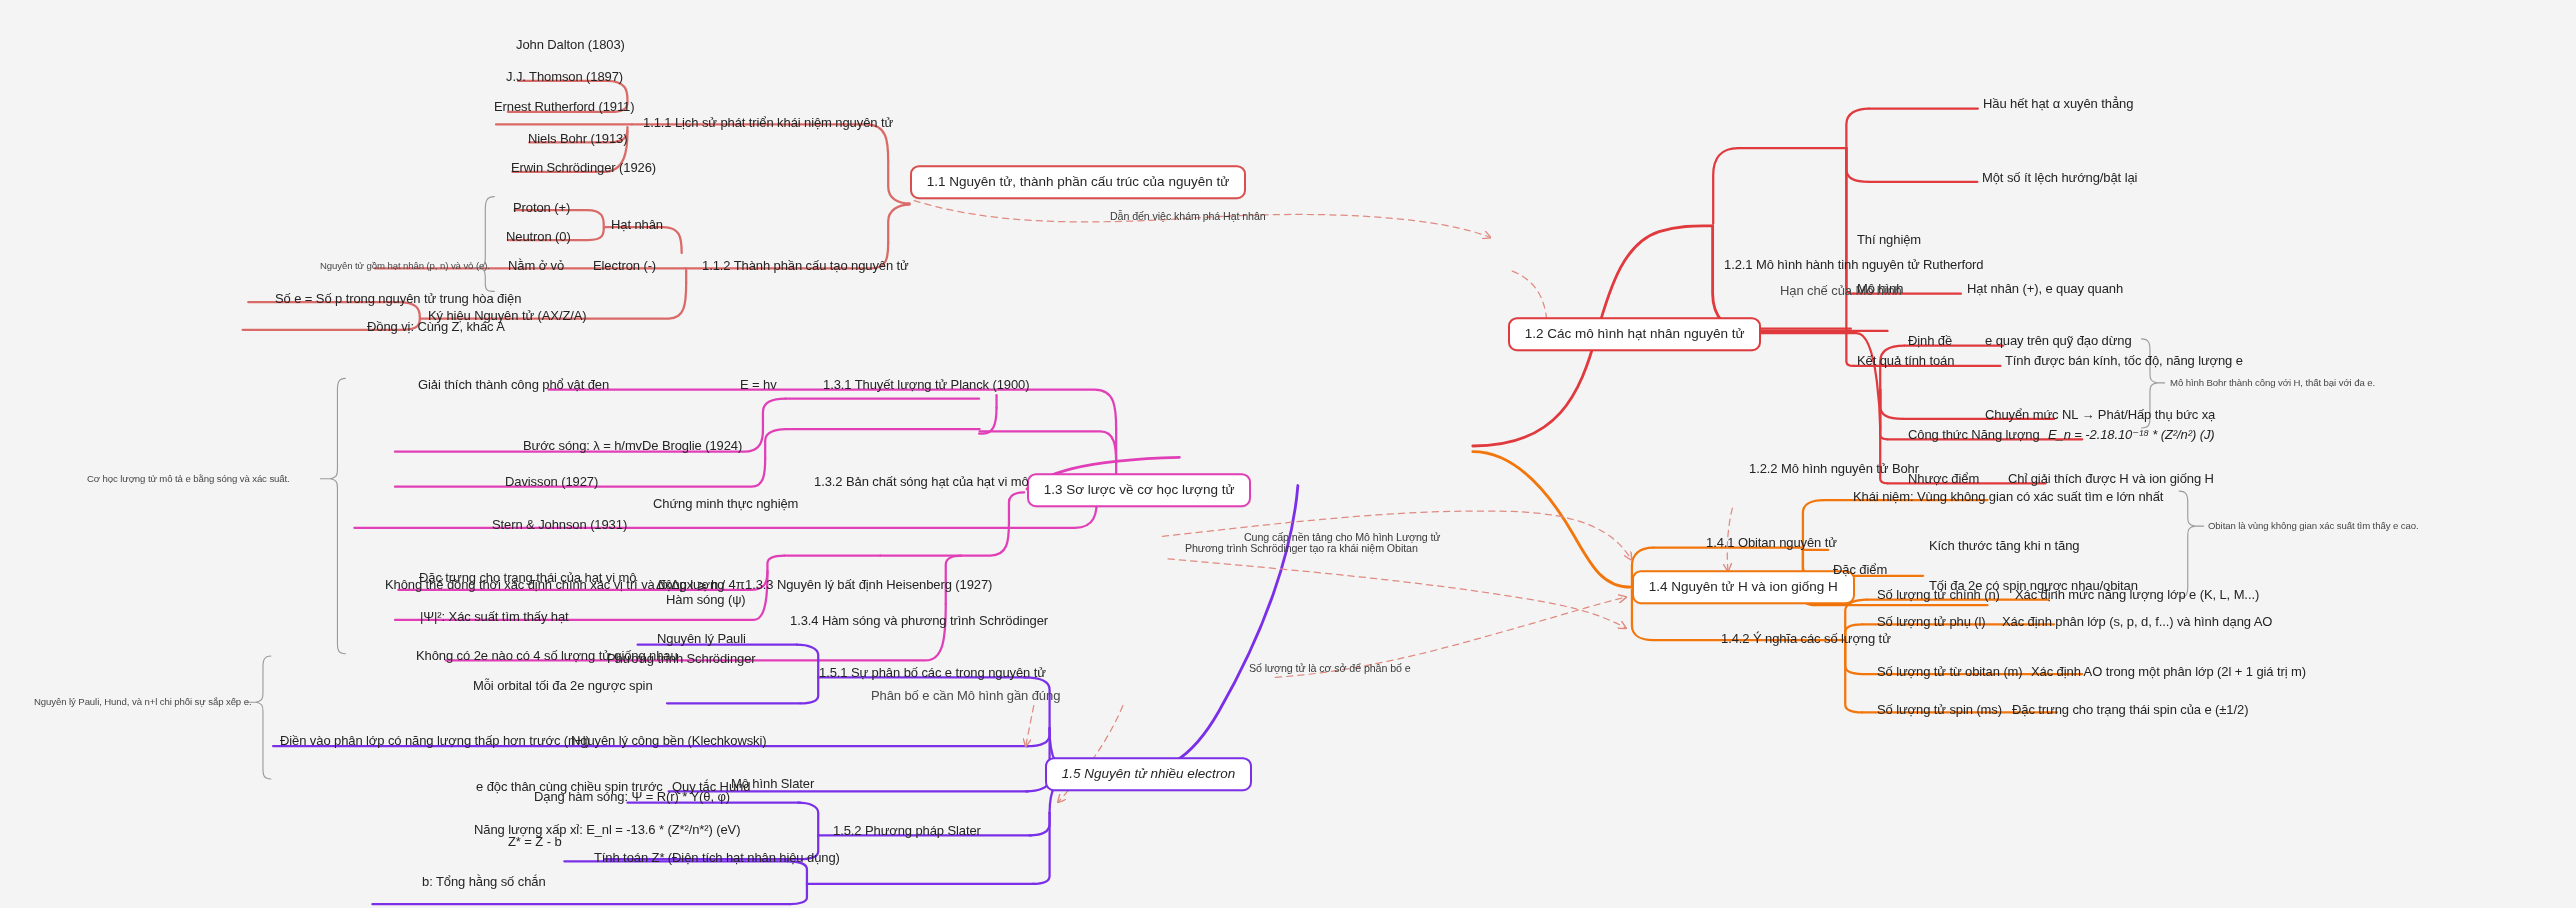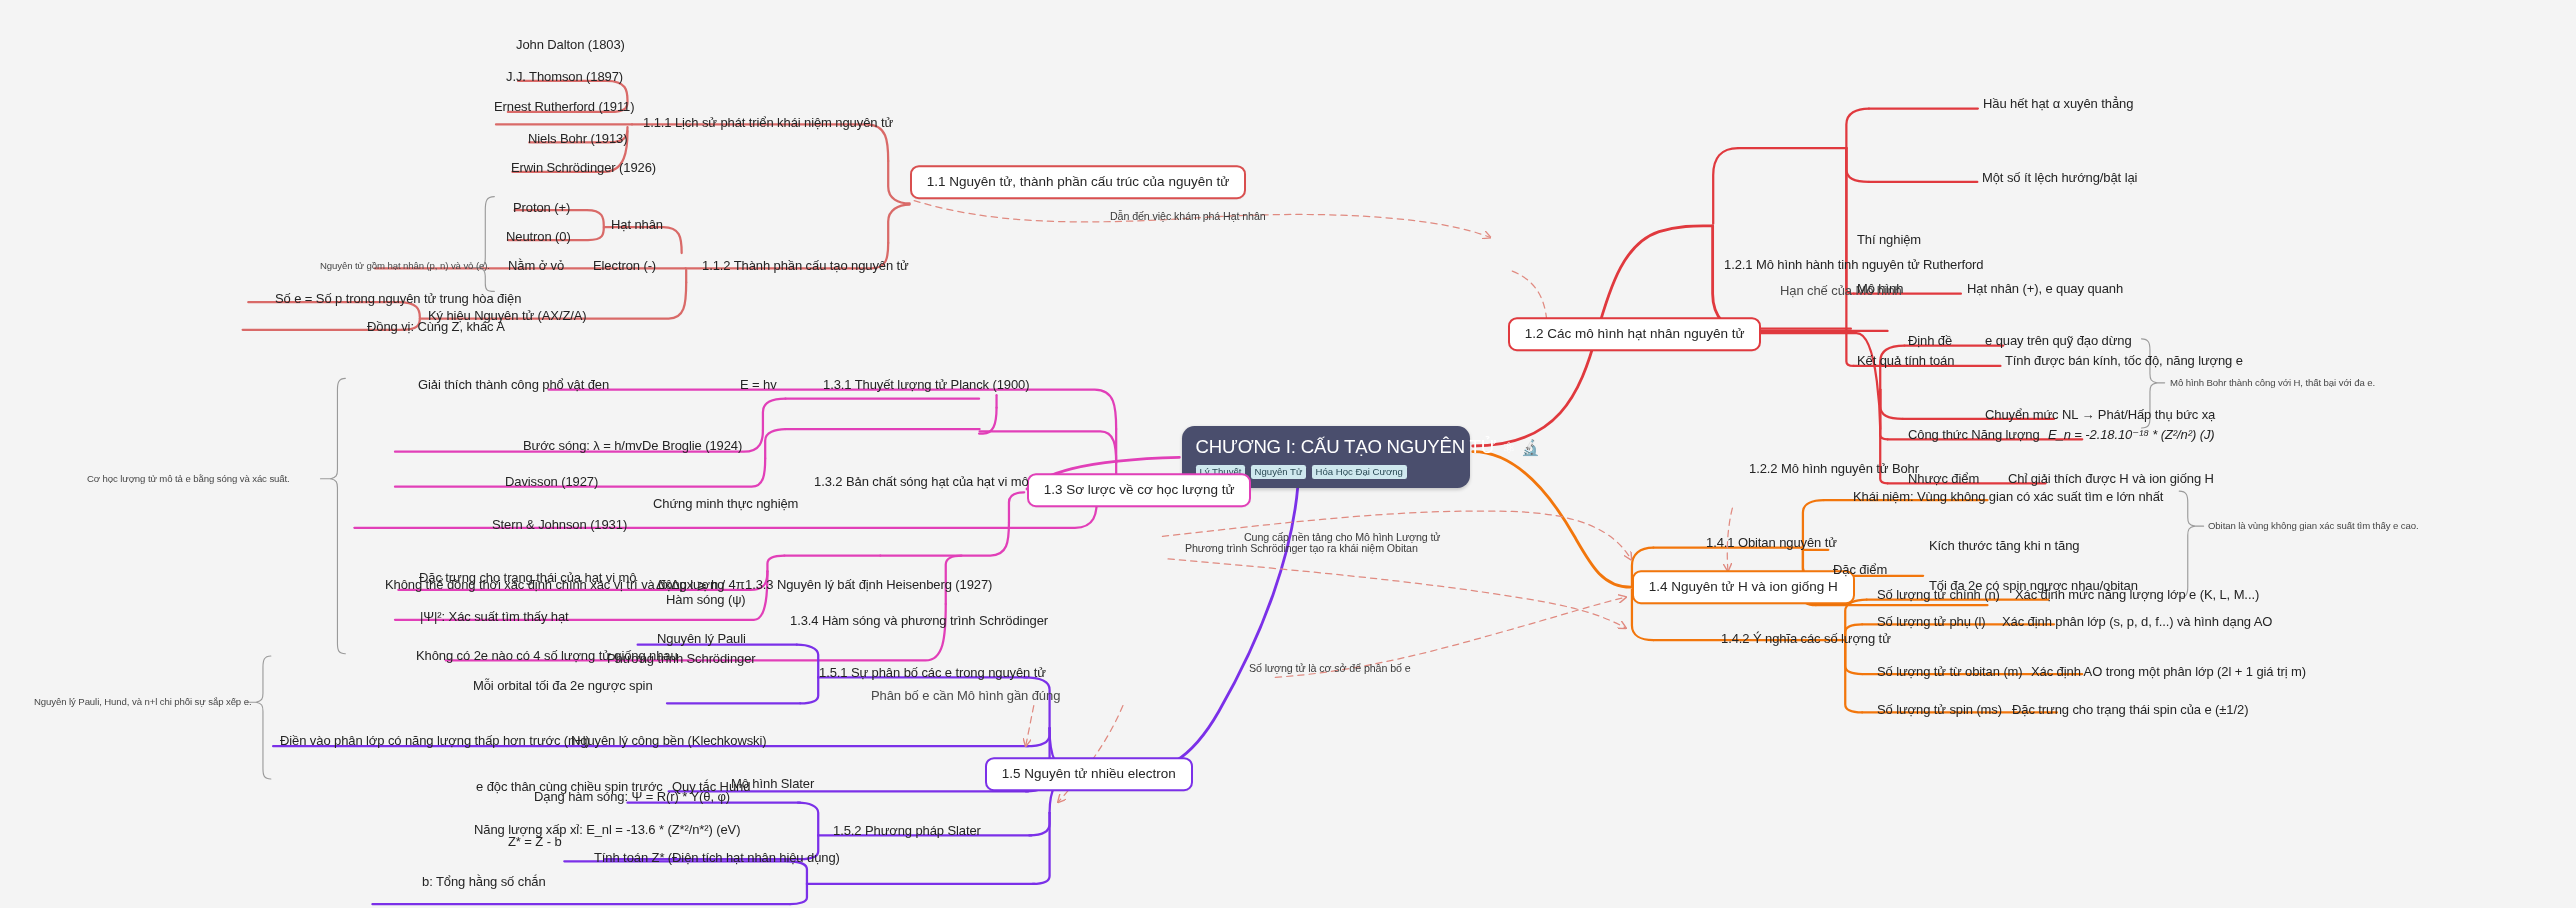--- a/index.html
+++ b/index.html
@@ -253,32 +253,20 @@
         <path d="M 3070 900 C 3060 940 3060 980 3062 1010" marker-end="url(#ah)"></path>
       </g>
       <defs>
         <marker id="ah" viewBox="0 0 10 10" refX="8" refY="5" markerWidth="7" markerHeight="7" orient="auto-start-reverse">
           <path d="M 0 0 L 10 5 L 0 10" fill="none" stroke="#e08a80" stroke-width="1.6"></path>
         </marker>
       </defs>
     </g>
   </svg>
 
-  <div id="central">
-    <div class="ct-title">
-      <span>CHƯƠNG I: CẤU TẠO NGUYÊN TỬ</span>
-      <span class="ct-ico">⚛</span>
-      <span class="ct-ico">🔬</span>
-    </div>
-    <div class="ct-tags">
-      <span class="tag">Lý Thuyết</span>
-      <span class="tag">Nguyên Tử</span>
-      <span class="tag">Hóa Học Đại Cương</span>
-    </div>
-  </div>
 
   <div class="pill red" style="left:910px; top:182px;">1.1 Nguyên tử, thành phần cấu trúc của nguyên tử</div>
 
   <div class="nd s2" style="left:643px; top:123px;">1.1.1 Lịch sử phát triển khái niệm nguyên tử</div>
   <div class="nd s2" style="left:516px; top:45px;">John Dalton (1803)</div>
   <div class="nd s2" style="left:506px; top:77px;">J.J. Thomson (1897)</div>
   <div class="nd s2" style="left:494px; top:107px;">Ernest Rutherford (1911)</div>
   <div class="nd s2" style="left:528px; top:139px;">Niels Bohr (1913)</div>
   <div class="nd s2" style="left:511px; top:168px;">Erwin Schrödinger (1926)</div>
 
@@ -352,21 +340,21 @@
   <div class="nd s2" style="left:1708px; top:639px;margin-left:13px;">1.4.2 Ý nghĩa các số lượng tử</div>
   <div class="nd s2" style="left:1877px; top:595px;">Số lượng tử chính (n)</div>
   <div class="nd s2" style="left:2015px; top:595px;">Xác định mức năng lượng lớp e (K, L, M...)</div>
   <div class="nd s2" style="left:1877px; top:622px;">Số lượng tử phụ (l)</div>
   <div class="nd s2" style="left:2002px; top:622px;">Xác định phân lớp (s, p, d, f...) và hình dạng AO</div>
   <div class="nd s2" style="left:1877px; top:672px;">Số lượng tử từ obitan (m)</div>
   <div class="nd s2" style="left:2031px; top:672px;">Xác định AO trong một phân lớp (2l + 1 giá trị m)</div>
   <div class="nd s2" style="left:1877px; top:710px;">Số lượng tử spin (ms)</div>
   <div class="nd s2" style="left:2012px; top:710px;">Đặc trưng cho trạng thái spin của e (±1/2)</div>
 
-  <div class="pill violet" style="left:985px; top:774px;">1.5 Nguyên tử nhiều electron</div>
+  <div class="pill violet" style="left:1045px; top:774px;font-style:italic;">1.5 Nguyên tử nhiều electron</div>
   <div class="nd note" style="left:34px; top:702px;">Nguyên lý Pauli, Hund, và n+l chi phối sự sắp xếp e.</div>
 
   <div class="nd s2" style="left:819px; top:673px;">1.5.1 Sự phân bố các e trong nguyên tử</div>
   <div class="nd anno-sm" style="left:871px; top:696px;">Phân bố e cần Mô hình gần đúng</div>
   <div class="nd s2" style="left:657px; top:639px;">Nguyên lý Pauli</div>
   <div class="nd s2" style="left:416px;  top:656px;">Không có 2e nào có 4 số lượng tử giống nhau</div>
   <div class="nd s2" style="left:473px;  top:686px;">Mỗi orbital tối đa 2e ngược spin</div>
   <div class="nd s2" style="left:571px; top:741px;">Nguyên lý công bền (Klechkowski)</div>
   <div class="nd s2" style="left:280px;  top:741px;">Điền vào phân lớp có năng lượng thấp hơn trước (n+l)</div>
   <div class="nd s2" style="left:672px; top:787px;">Quy tắc Hund</div>

